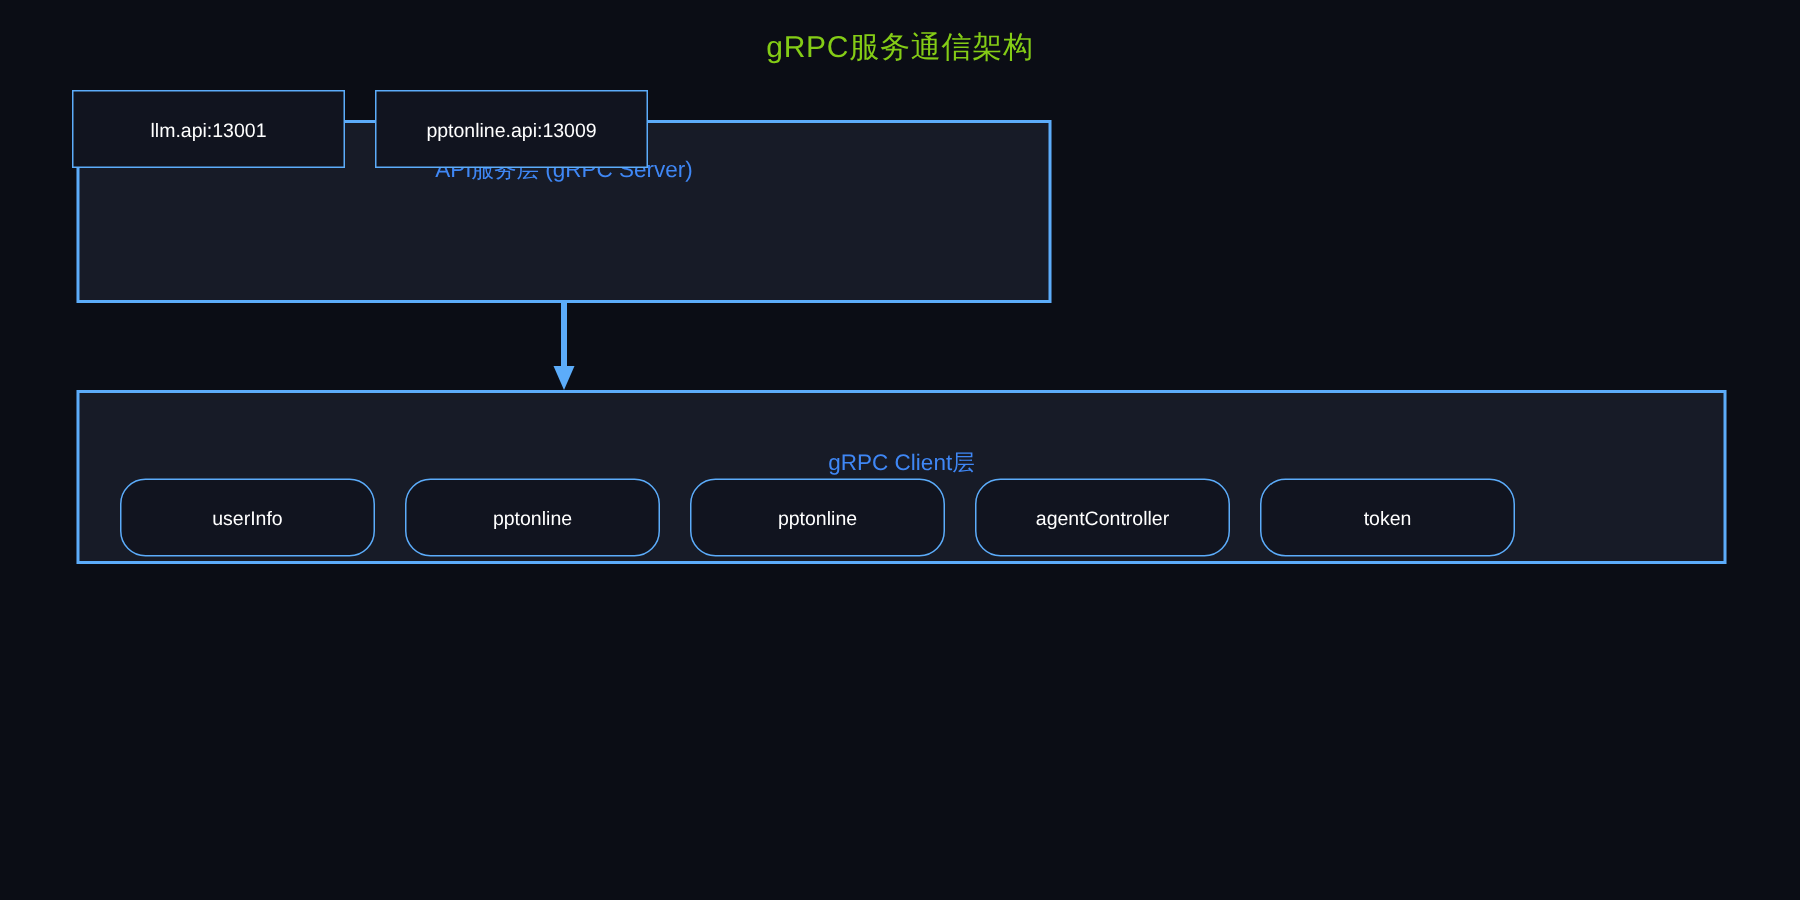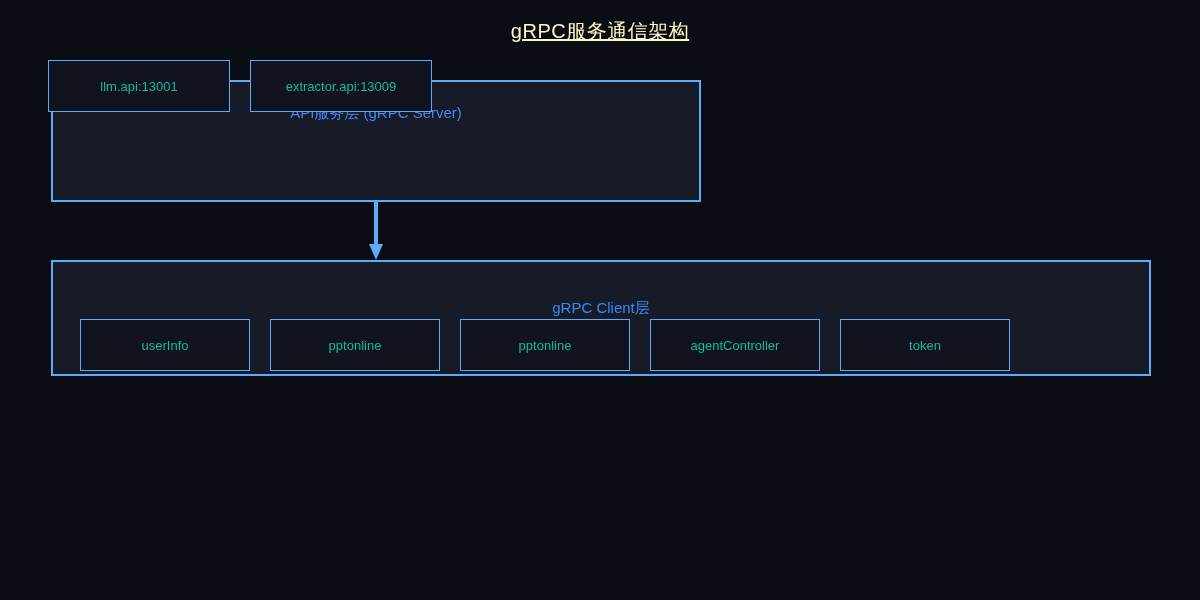--- a/index.html
+++ b/index.html
@@ -28,23 +28,22 @@
 
   
   .diagram-title {
     position: absolute;
     left: 0;
     top: 18px;
     width: 1200px;
     text-align: center;
     font-size: 20px;
     letter-spacing: 0.5px;
-    color: #fef9c3;
+    color: #84cc16;
     white-space: nowrap;
-    text-decoration: underline;
   }
 
   
   .layer {
     position: absolute;
     background: #171b27;
     border: 2px solid #5cacfa;
     box-sizing: border-box;
   }
   .layer-title {
@@ -94,26 +93,26 @@
   
   .node {
     background: #11141f;
     border: 1px solid #5cacfa;
     box-sizing: border-box;
     height: 52px;
     display: flex;
     align-items: center;
     justify-content: center;
     font-size: 13px;
-    color: #14b8a6;
+    color: #ffffff;
     white-space: nowrap;
     flex: none;
   }
   .node-api { width: 182px; }
-  .node-client { width: 170px; }
+  .node-client { width: 170px; border-radius: 17px; }
 
   
   .connector {
     position: absolute;
     left: 369px;
     top: 202px;
     width: 14px;
     height: 58px;
   }
   .connector-line {
@@ -141,21 +140,21 @@
 <div class="diagram">
 
   <div class="diagram-title">gRPC服务通信架构</div>
 
   <div class="layer layer-api">
     <div class="layer-title">API服务层 (gRPC Server)</div>
   </div>
 
   <div class="node-row-api">
     <div class="node node-api">llm.api:13001</div>
-    <div class="node node-api">extractor.api:13009</div>
+    <div class="node node-api">pptonline.api:13009</div>
   </div>
 
   <div class="connector">
     <div class="connector-line"></div>
     <div class="connector-head"></div>
   </div>
 
   <div class="layer layer-client">
     <div class="layer-title">gRPC Client层</div>
   </div>

